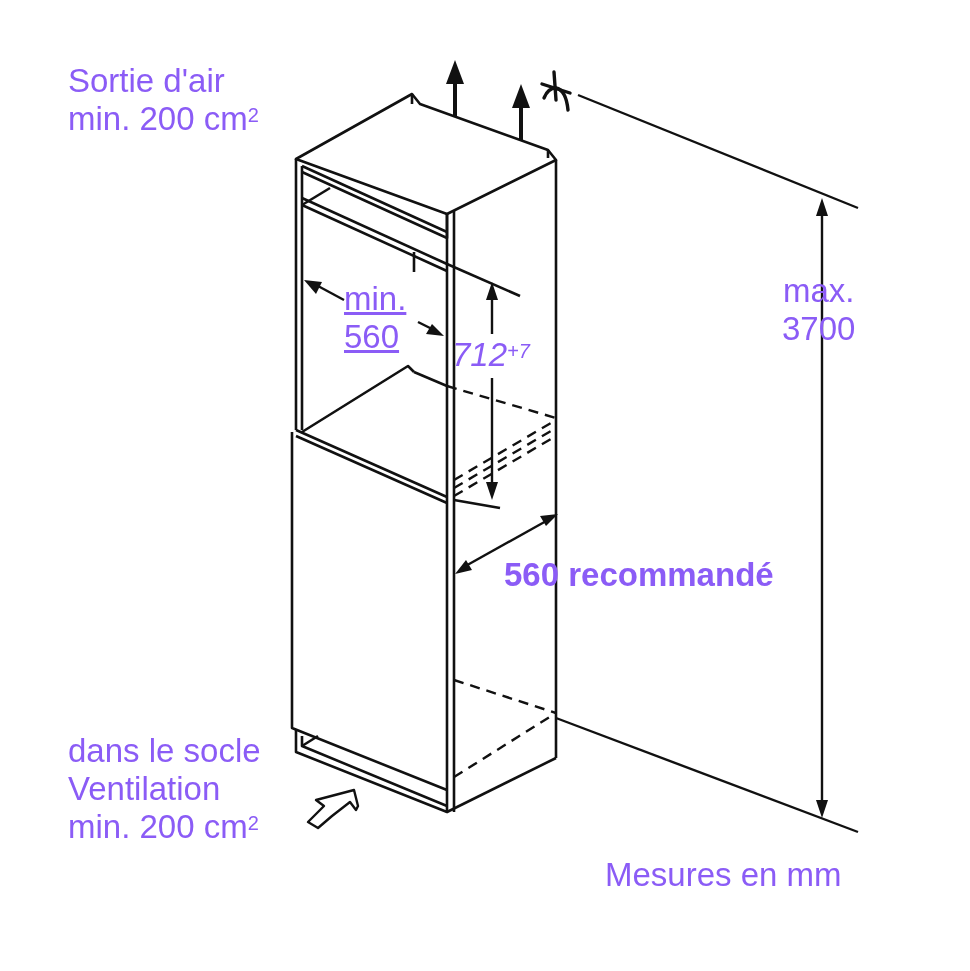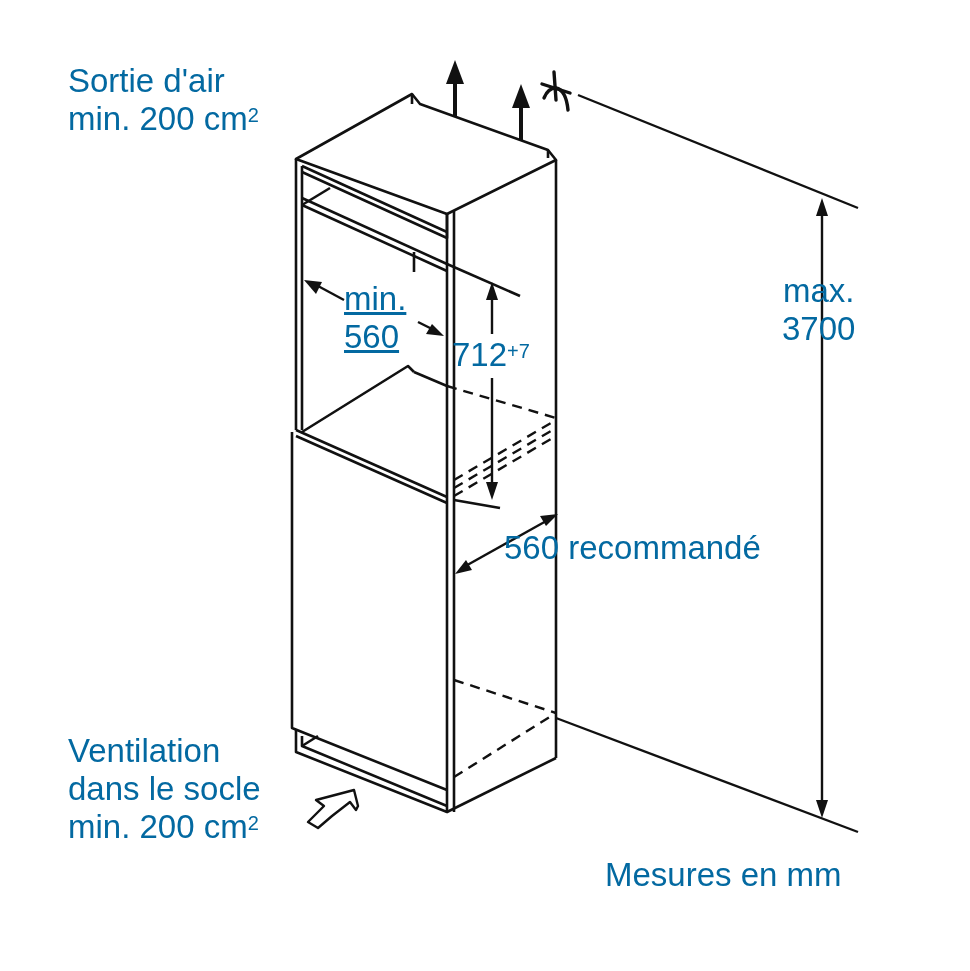--- a/index.html
+++ b/index.html
@@ -1,18 +1,18 @@
 <!DOCTYPE html>
 <html><head>
 <meta charset="utf-8">
 <style>
   html, body { margin:0; padding:0; background:#ffffff; }
   body { width:970px; height:971px; position:relative; overflow:hidden; font-family:"Liberation Sans", sans-serif; color:#111; }
   svg.diagram { position:absolute; left:0; top:0; }
-  .lbl { position:absolute; font-size:33px; line-height:38px; color:#0369a1; white-space:nowrap; }
+  .lbl { position:absolute; font-size:33px; line-height:38px; color:#8b5cf6; white-space:nowrap; }
   .lbl sup { font-size:20px; position:relative; top:-4px; vertical-align:top; }
 </style>
 </head>
 <body>
 
 <svg class="diagram" width="970" height="971" viewBox="0 0 970 971">
   <g fill="none" stroke="#111" stroke-width="2.6" stroke-linejoin="round">
 
     <polygon points="296,159 412,94 420,104 548,150 556,160 447,214"></polygon>
     <line x1="412" y1="94" x2="412" y2="104"></line>
@@ -100,32 +100,32 @@
 <div class="lbl" style="left:68px;top:62px;">
   <div>Sortie d'air</div>
   <div><span>min. 200 cm</span><sup>2</sup></div>
 </div>
 
 <div class="lbl" style="left:344px;top:280px;text-decoration:underline;">
   <div>min.</div>
   <div>560</div>
 </div>
 
-<div class="lbl" style="left:452px;top:336px;">
+<div class="lbl" style="left:452px;top:336px;font-style:italic;">
   <span>712</span><sup>+7</sup>
 </div>
 
 <div class="lbl" style="left:782px;top:272px;text-align:center;">
   <div>max.</div>
   <div>3700</div>
 </div>
 
-<div class="lbl" style="left:504px;top:529px;">
+<div class="lbl" style="left:504px;top:556px;font-weight:bold;">
   <div>560 recommandé</div>
 </div>
 
 <div class="lbl" style="left:68px;top:732px;">
+  <div>dans le socle</div>
   <div>Ventilation</div>
-  <div>dans le socle</div>
   <div><span>min. 200 cm</span><sup>2</sup></div>
 </div>
 
 <div class="lbl" style="left:605px;top:856px;">Mesures en mm</div>
 
 </body></html>

